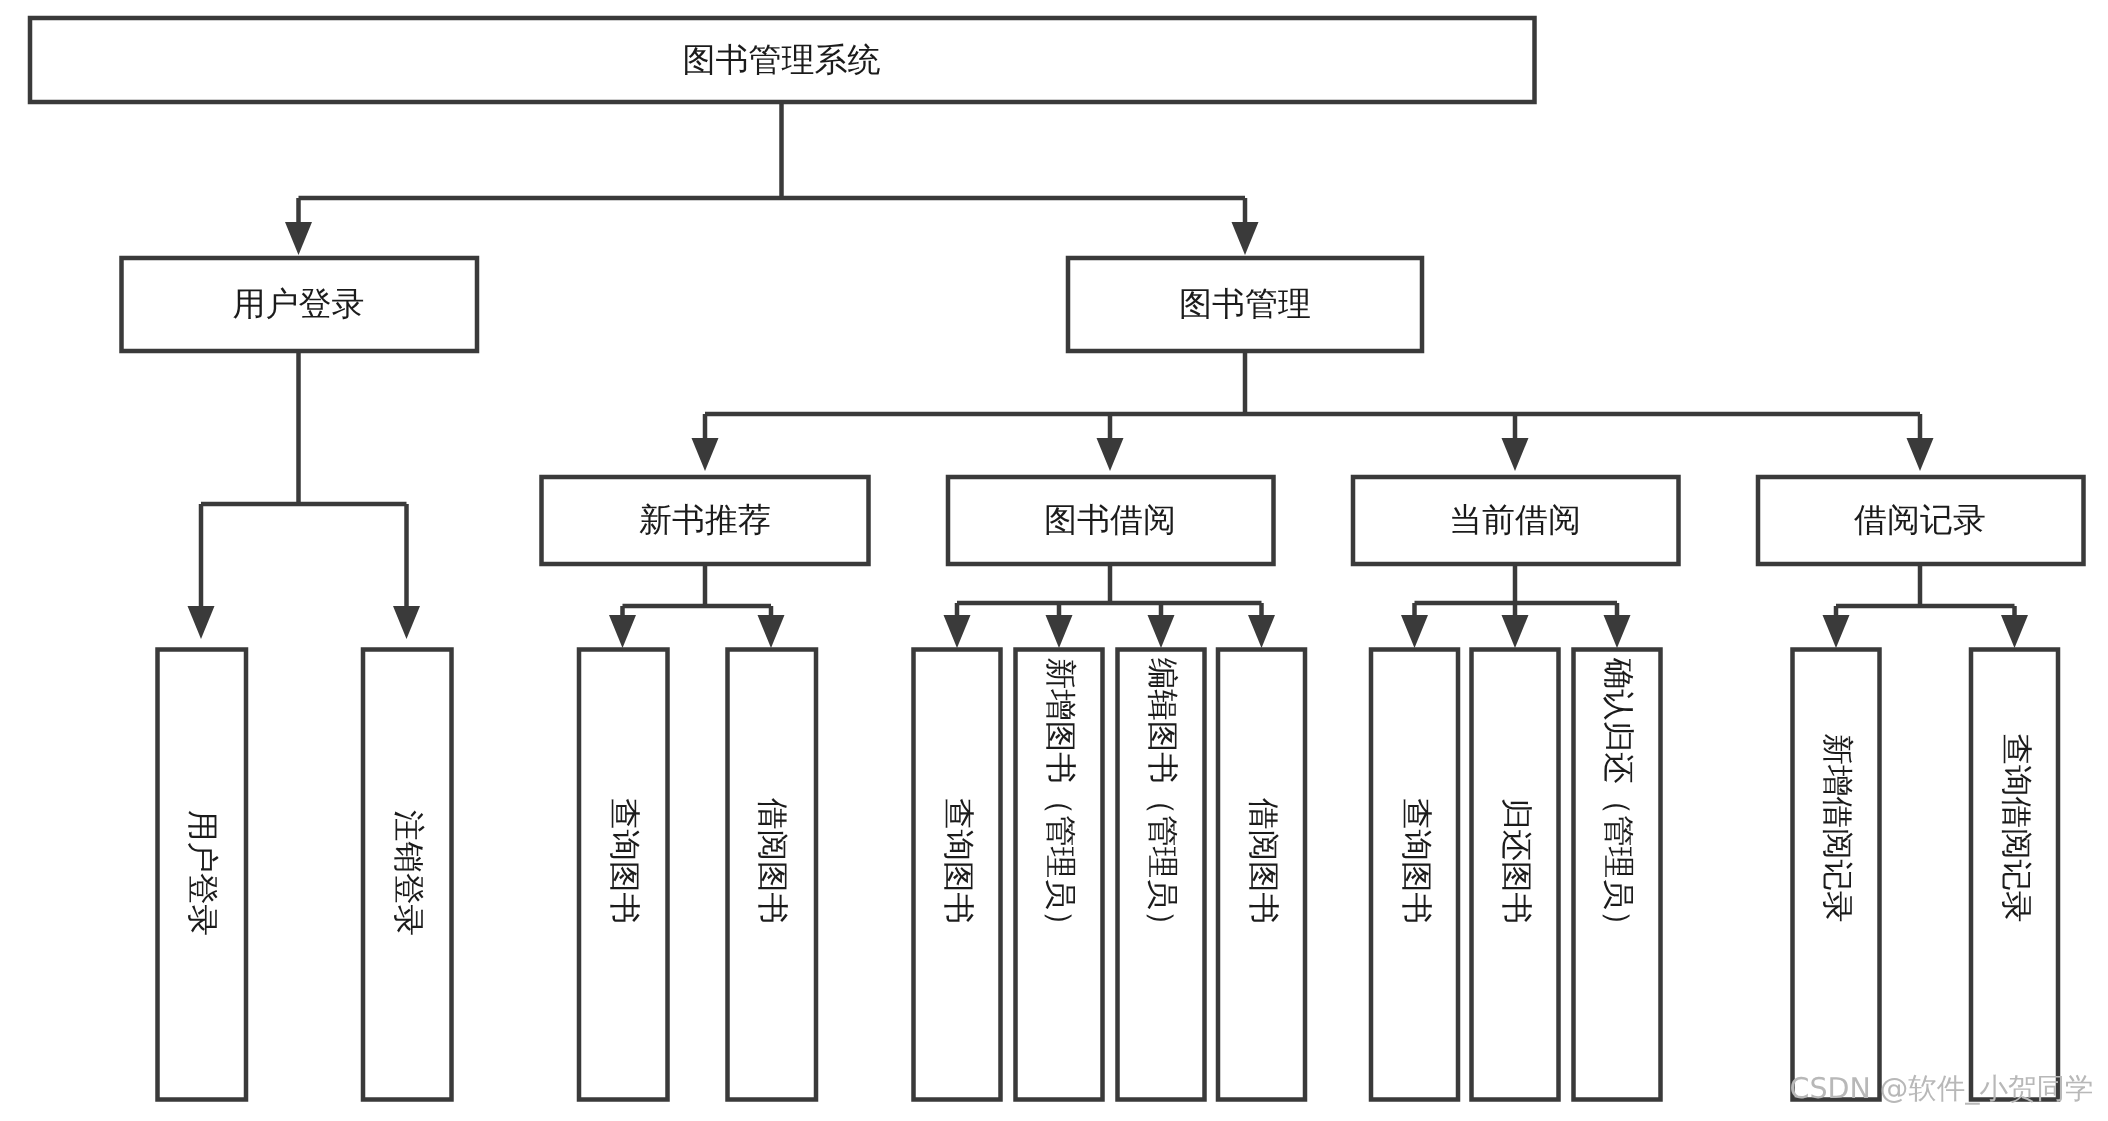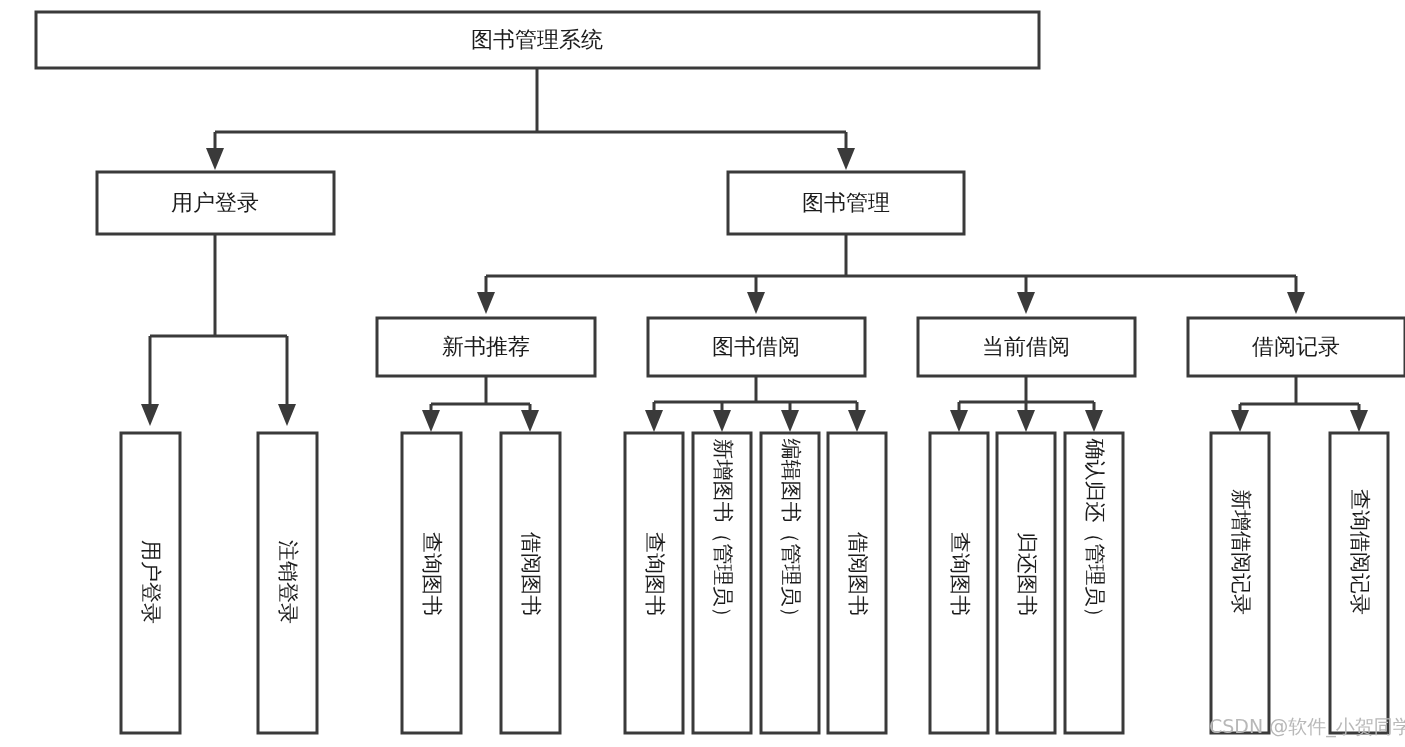--- a/index.html
+++ b/index.html
@@ -9,21 +9,21 @@
   }
   body {
     width: 1405px;
     height: 747px;
     font-family: "DejaVu Sans", "Liberation Sans", sans-serif;
     overflow: hidden;
     position: relative;
   }
   #diagram-root {
     position: absolute;
-    left: 16px; top: 0;
+    left: 0; top: 0;
     width: 1318px;
     height: 747px;
   }
   svg.canvas {
     display: block;
     width: 1405px;
     height: 747px;
   }
   .node-box {
     fill: #ffffff;

